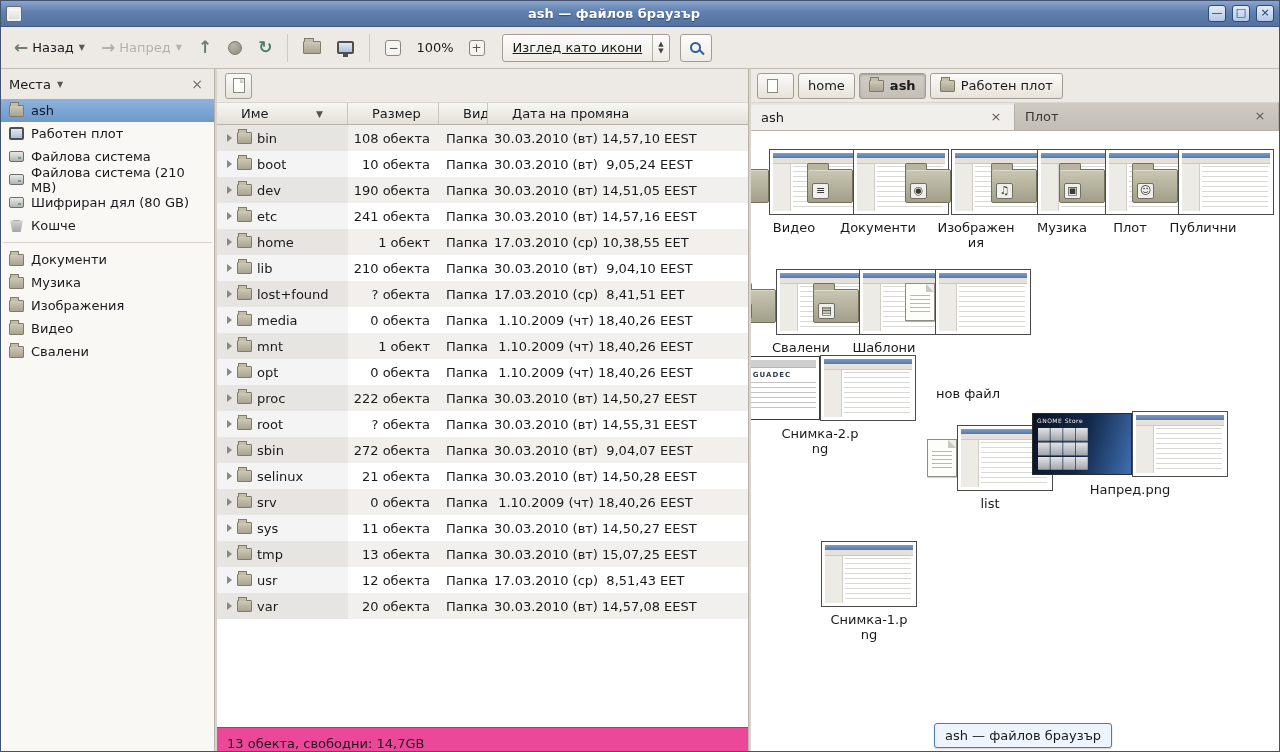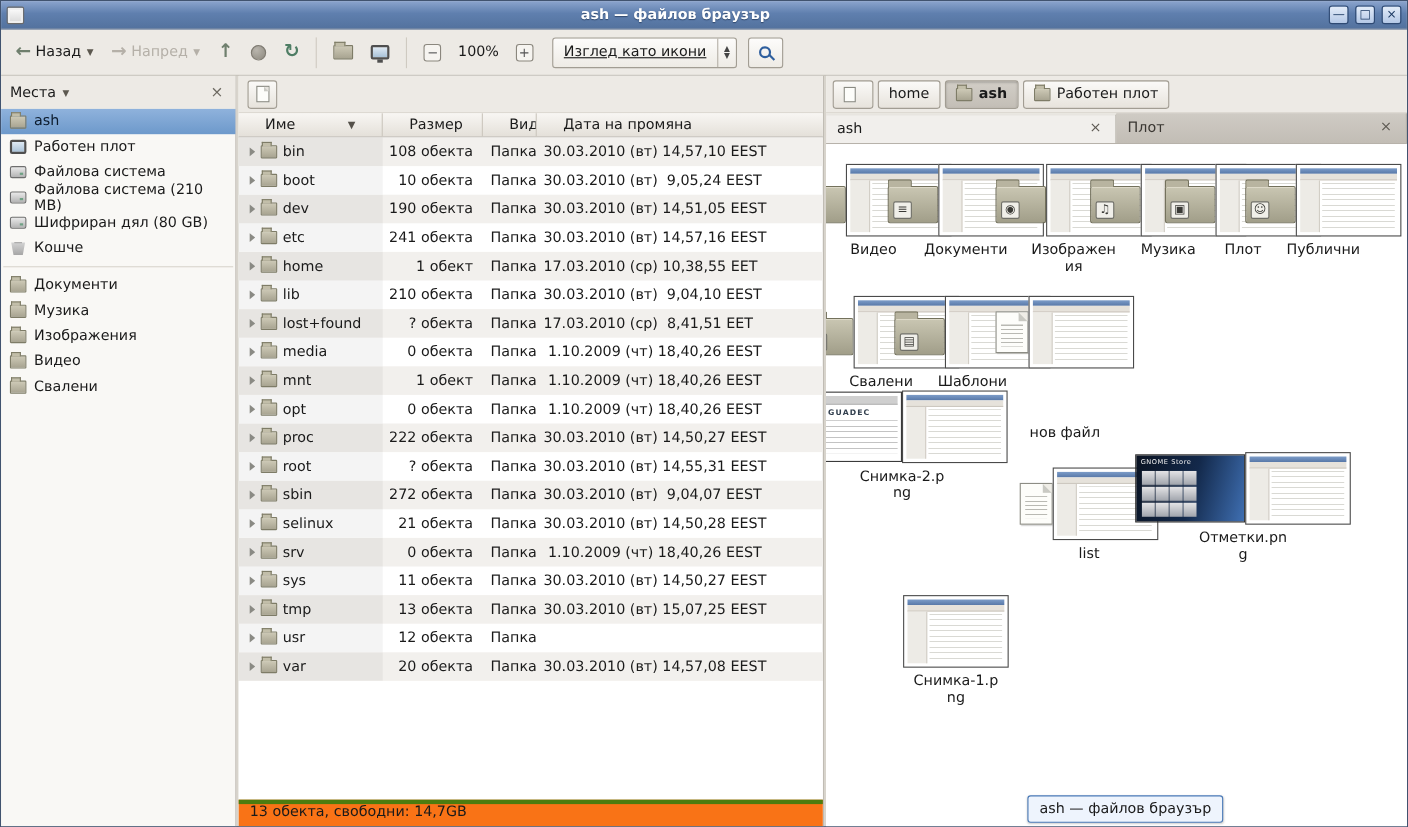--- a/index.html
+++ b/index.html
@@ -94,21 +94,21 @@
   .c-name{width:131px;display:flex;align-items:center;gap:5px;padding-left:10px;background:rgba(0,0,0,0.045);
     height:100%;overflow:hidden;white-space:nowrap;}
   .exp{width:0;height:0;border-left:5px solid #8a8a84;border-top:4px solid transparent;border-bottom:4px solid transparent;flex:0 0 auto;}
   .fold-s{width:15px;height:12px;position:relative;flex:0 0 15px;
     background:linear-gradient(#cdc9b6,#a8a491);border:1px solid #7e7c67;border-radius:1px;}
   .fold-s::before{content:"";position:absolute;top:-4px;left:0;width:7px;height:3px;background:#c2bea9;border:1px solid #7e7c67;border-bottom:none;}
   .c-size{width:91px;text-align:right;padding-right:9px;white-space:pre;}
   .c-type{width:48px;padding-left:7px;white-space:nowrap;}
   .c-date{flex:1;padding-left:7px;white-space:pre;overflow:hidden;}
   .mid-fill{flex:1;background:#fff;}
-  .statusbar{flex:0 0 24px;display:flex;align-items:flex-start;padding:0 10px;background:#f97316;border-top:4px solid #4d7c0f;}
+  .statusbar{flex:0 0 24px;display:flex;align-items:flex-end;padding:0 10px;background:#ec4899;border-top:1px solid #4d7c0f;}
 
   
   .pane-right{flex:1;display:flex;flex-direction:column;background:#fff;min-height:0;}
   .right-loc{flex:0 0 34px;display:flex;align-items:center;gap:4px;padding:0 6px;background:#edeae5;border-bottom:1px solid #d9d5ce;}
   .path-btn{height:26px;display:flex;align-items:center;gap:6px;padding:0 9px;border:1px solid #a29d93;border-radius:3px;
     background:linear-gradient(#fbfaf8,#e7e3dc);white-space:nowrap;}
   .path-btn.active{background:linear-gradient(#d2cec7,#c3beb6);box-shadow:inset 0 1px 2px rgba(0,0,0,.25);font-weight:bold;}
   .pbico{display:none;}
   .pbico[data-icon="folder"]{display:inline-block;width:15px;height:12px;position:relative;
     background:linear-gradient(#cdc9b6,#a8a491);border:1px solid #7e7c67;border-radius:1px;}
@@ -514,20 +514,21 @@
           </div>
 
           <div class="row">
             <span class="c-name">
               <span class="exp"></span>
               <span class="fold-s"></span>
               <span>usr</span>
             </span>
             <span class="c-size">12 обекта</span>
             <span class="c-type">Папка</span>
+            <span class="c-date">17.03.2010 (ср)  8,51,43 EET</span>
           </div>
 
           <div class="row">
             <span class="c-name">
               <span class="exp"></span>
               <span class="fold-s"></span>
               <span>var</span>
             </span>
             <span class="c-size">20 обекта</span>
             <span class="c-type">Папка</span>
@@ -786,21 +787,21 @@
               </div>
               <div class="th th-win">
                 <div class="twn-title"></div>
                 <div class="twn-tool"></div>
                 <div class="twn-body">
                   <div class="twn-side"></div>
                   <div class="twn-main"></div>
                 </div>
               </div>
             </div>
-            <div class="iv-label">Отметки.png</div>
+            <div class="iv-label">Напред.png</div>
           </div>
 
           <div class="iv-item" data-kind="thumb-window" style="left: 118px; top: 410px;">
             <div class="iv-icon">
 
               <div class="th th-win">
                 <div class="twn-title"></div>
                 <div class="twn-tool"></div>
                 <div class="twn-body">
                   <div class="twn-side"></div>

